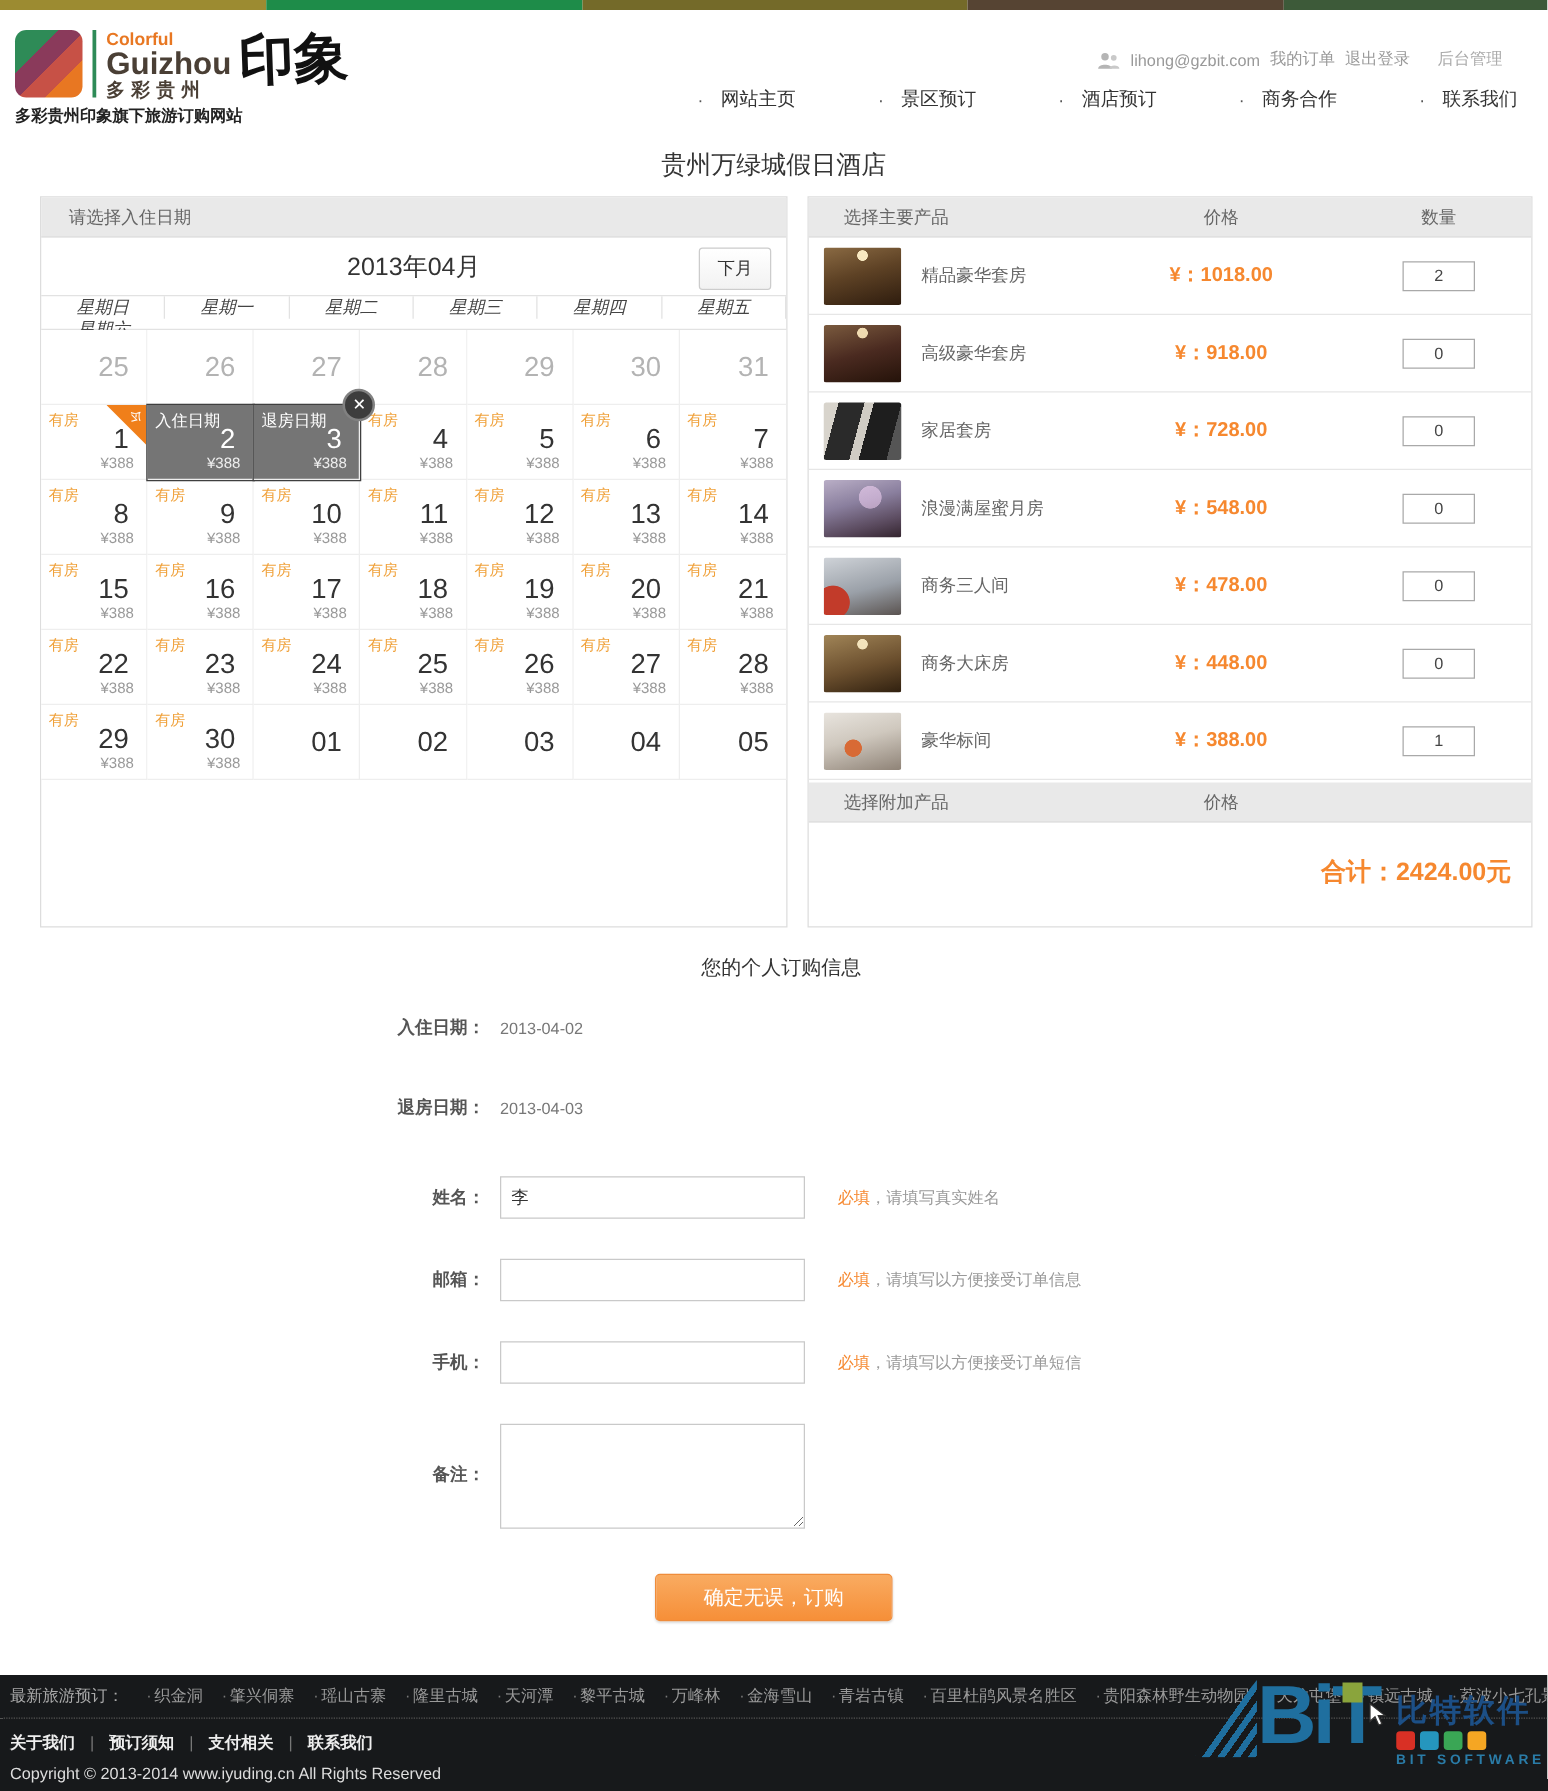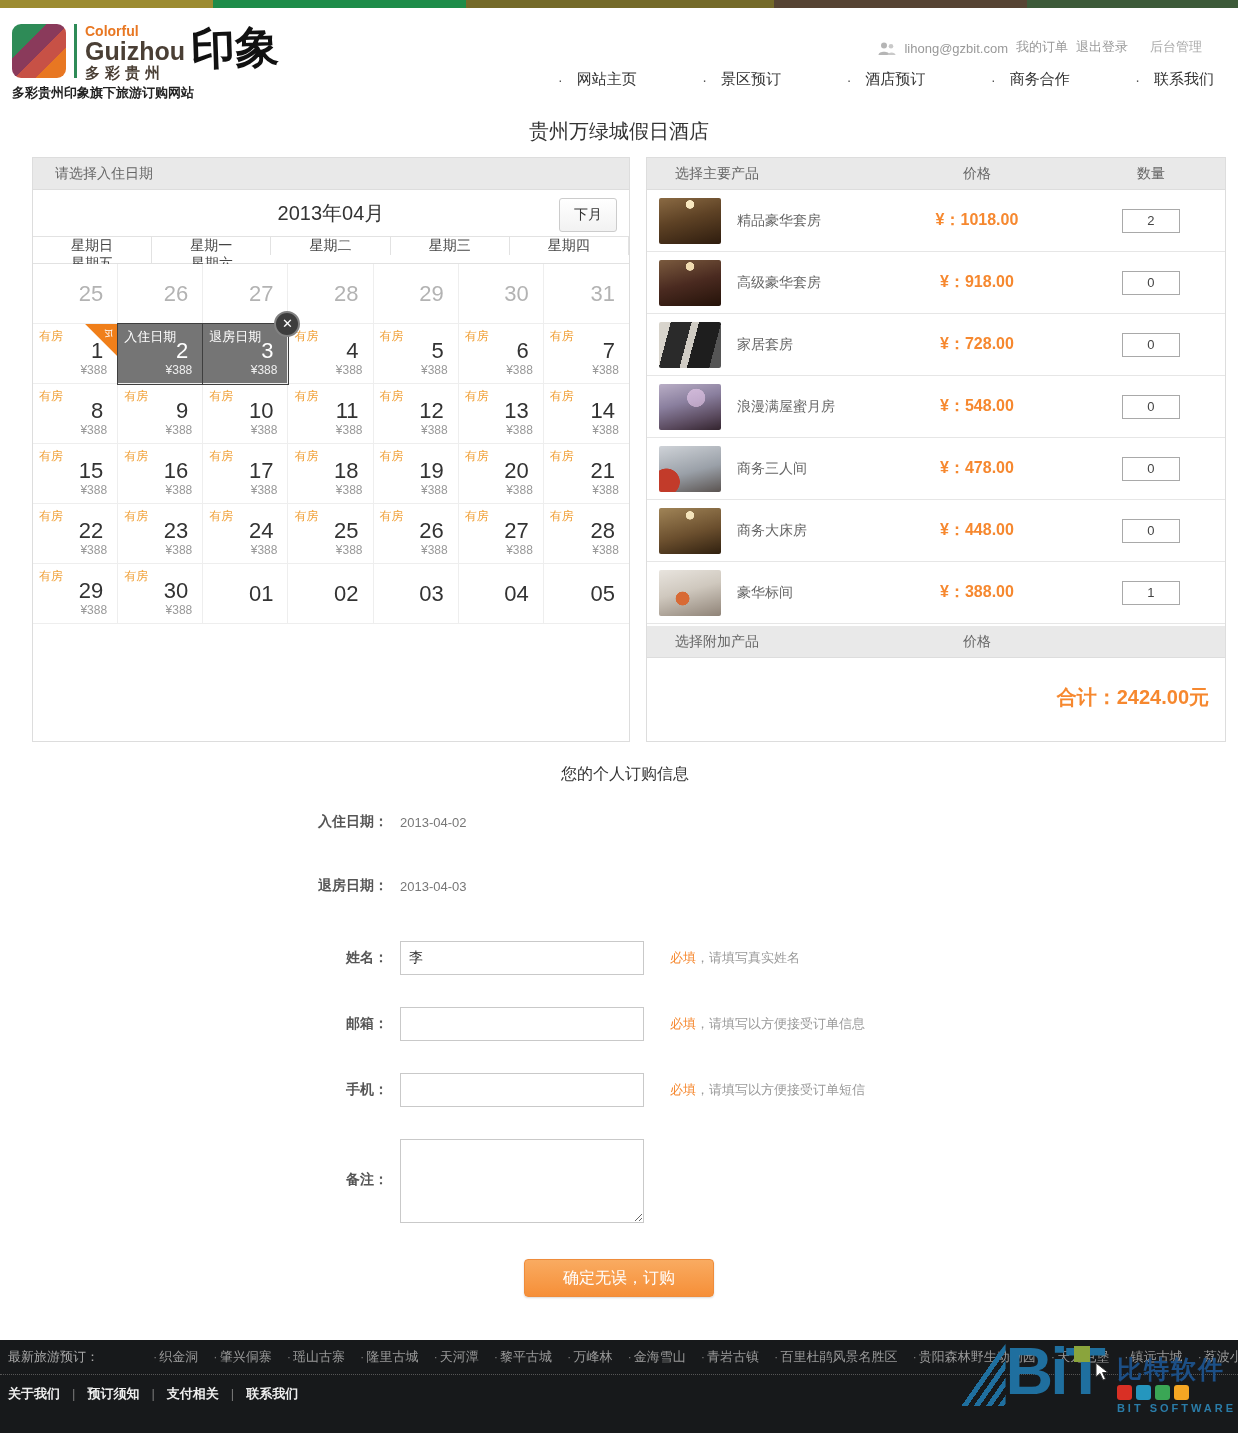--- a/index.html
+++ b/index.html
@@ -42,21 +42,21 @@
   .prod-panel{width:582px;}
   .panel-head{height:32px;background:#e9e9e9;border-bottom:1px solid #ddd;display:flex;align-items:center;
      font-size:14px;color:#666;}
   .cal-panel .panel-head{padding-left:22px;}
   
   .month-row{position:relative;height:46px;display:flex;align-items:center;justify-content:center;}
   .month-title{font-size:20px;color:#333;}
   .next-btn{position:absolute;right:12px;top:8px;width:58px;height:34px;border:1px solid #ccc;border-radius:3px;
      background:linear-gradient(#fff,#f2f2f2);font-size:14px;color:#333;cursor:pointer;
      font-family:inherit;}
-  #weekday-row{display:grid;grid-template-columns:repeat(5,1fr);height:28px;border-top:1px solid #e2e2e2;border-bottom:1px solid #e2e2e2;}
+  #weekday-row{display:grid;grid-template-columns:repeat(6,1fr);height:28px;border-top:1px solid #e2e2e2;border-bottom:1px solid #e2e2e2;font-style:italic;}
   .wd{display:flex;align-items:center;justify-content:center;font-size:14px;color:#444;border-right:1px solid #e2e2e2;}
   .wd:last-child{border-right:none;}
   #cal-grid{display:grid;grid-template-columns:repeat(7,1fr);}
   .cal-cell{position:relative;height:60px;border-right:1px solid #eee;border-bottom:1px solid #eee;background:#fff;}
   .cal-cell:nth-child(7n){border-right:none;}
   .num{font-size:22px;color:#333;text-align:right;padding-right:14px;margin-top:15px;line-height:24px;}
   .prev .num{color:#b3b3b3;margin-top:18px;}
   .next .num{margin-top:18px;}
   .price{font-size:12px;color:#999;text-align:right;padding-right:10px;}
   .avail-tag{position:absolute;top:4px;left:6px;font-size:12px;color:#f0a13a;}
@@ -106,21 +106,21 @@
   .f-hint{margin-left:26px;font-size:13px;color:#999;}
   .req{color:#f6882f;}
   .notes-area{width:244px;height:84px;border:1px solid #c9c9c9;padding:6px 8px;font-size:14px;
      font-family:inherit;resize:both;}
   .f-row.notes .f-label{padding-top:32px;}
   .submit-btn{display:block;margin:36px auto 0;width:190px;height:38px;border:1px solid #ef8c3b;border-radius:4px;
      background:linear-gradient(#f9ab61,#f68f38);color:#fff;font-size:16px;cursor:pointer;
      box-shadow:0 1px 2px rgba(0,0,0,.15);font-family:inherit;}
   
   footer{margin-top:auto;position:relative;height:93px;background:#17191b;color:#999;overflow:hidden;}
-  .f-row1{display:flex;align-items:center;flex-wrap:nowrap;padding:8px 8px 0;font-size:13px;white-space:nowrap;gap:36px;}
+  .f-row1{display:flex;align-items:center;flex-wrap:nowrap;padding:8px 8px 0;font-size:13px;white-space:nowrap;}
   .f-latest{color:#aaa;margin-right:18px;}
   .f-link{color:#9a9a9a;margin-right:15px;}
   .f-link::before{content:"·";margin-right:2px;color:#777;}
   .f-divider{border-bottom:1px dotted #555;margin:8px 0 0;}
   .f-row2{padding:10px 8px 0;font-size:13px;}
   .about-link{color:#eee;font-weight:bold;margin-right:12px;}
   .about-sep{color:#777;margin-right:12px;}
   .f-row3{padding:8px 8px 0;font-size:13px;color:#ddd;}
   .bit-logo{position:absolute;right:2px;top:0;display:flex;align-items:flex-start;}
   .bit-stripes{width:50px;height:62px;margin-top:4px;
@@ -524,20 +524,21 @@
   <button class="submit-btn">确定无误，订购</button>
 </section>
 
 <footer>
   <div class="f-row1">
     <span class="f-latest">最新旅游预订：</span>
     <span id="footer-links"><a class="f-link">织金洞</a><a class="f-link">肇兴侗寨</a><a class="f-link">瑶山古寨</a><a class="f-link">隆里古城</a><a class="f-link">天河潭</a><a class="f-link">黎平古城</a><a class="f-link">万峰林</a><a class="f-link">金海雪山</a><a class="f-link">青岩古镇</a><a class="f-link">百里杜鹃风景名胜区</a><a class="f-link">贵阳森林野生动物园</a><a class="f-link">天龙屯堡</a><a class="f-link">镇远古城</a><a class="f-link">荔波小七孔景区</a></span>
   </div>
   <div class="f-divider"></div>
   <div class="f-row2" id="about-links"><a class="about-link">关于我们</a><span class="about-sep">|</span><a class="about-link">预订须知</a><span class="about-sep">|</span><a class="about-link">支付相关</a><span class="about-sep">|</span><a class="about-link">联系我们</a></div>
+  <div class="f-row3">Copyright © 2013-2014 www.iyuding.cn All Rights Reserved</div>
 
   <div class="bit-logo">
     <div class="bit-stripes"></div>
     <div class="bit-word">BiT</div>
     <div class="bit-green"></div>
     <div class="bit-right">
       <svg class="cursor-ic" width="16" height="20" viewBox="0 0 16 20">
         <polygon points="1,1 1,15 5,11.5 8,18 10.5,17 7.6,10.5 13,10.5" fill="#fff" stroke="#333" stroke-width="1"></polygon>
       </svg>
       <div class="bit-cn">比特软件</div>

